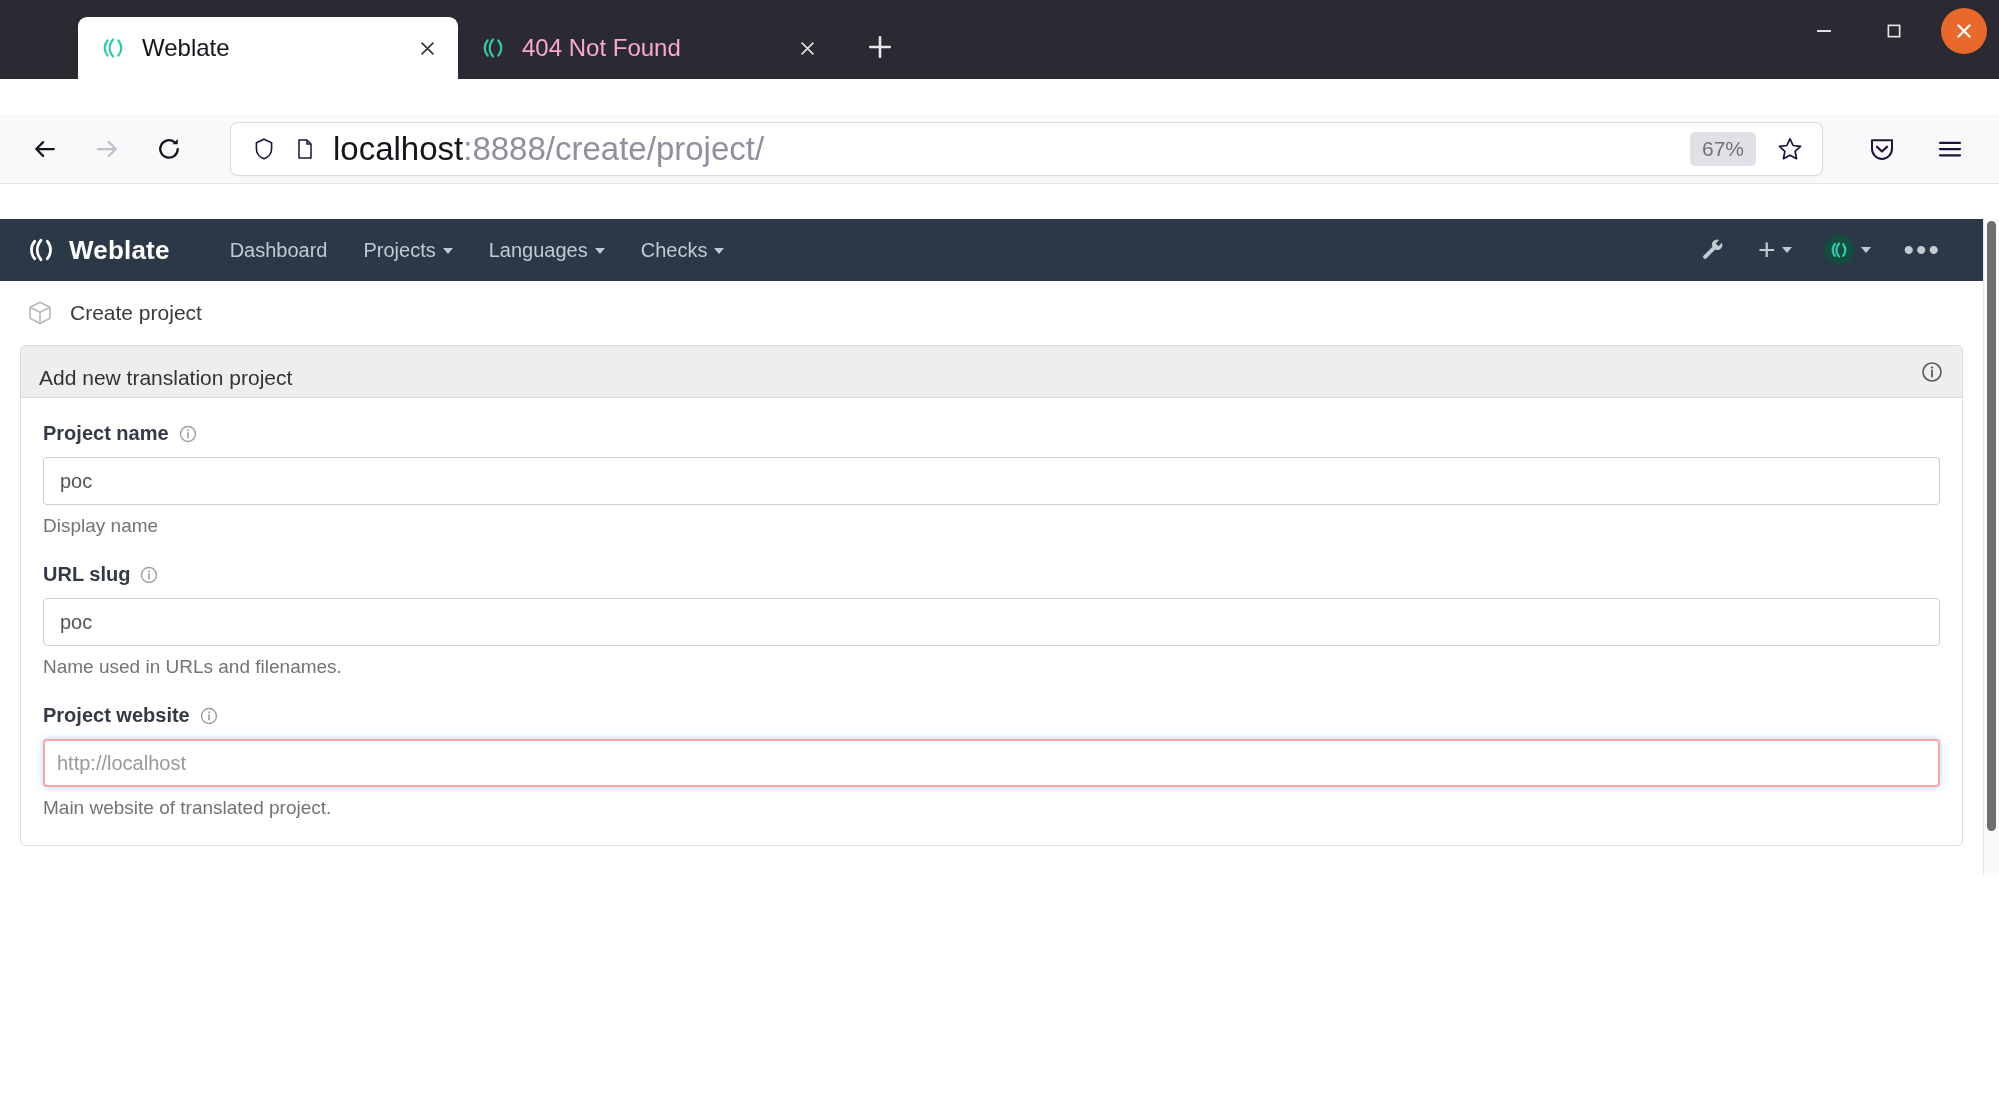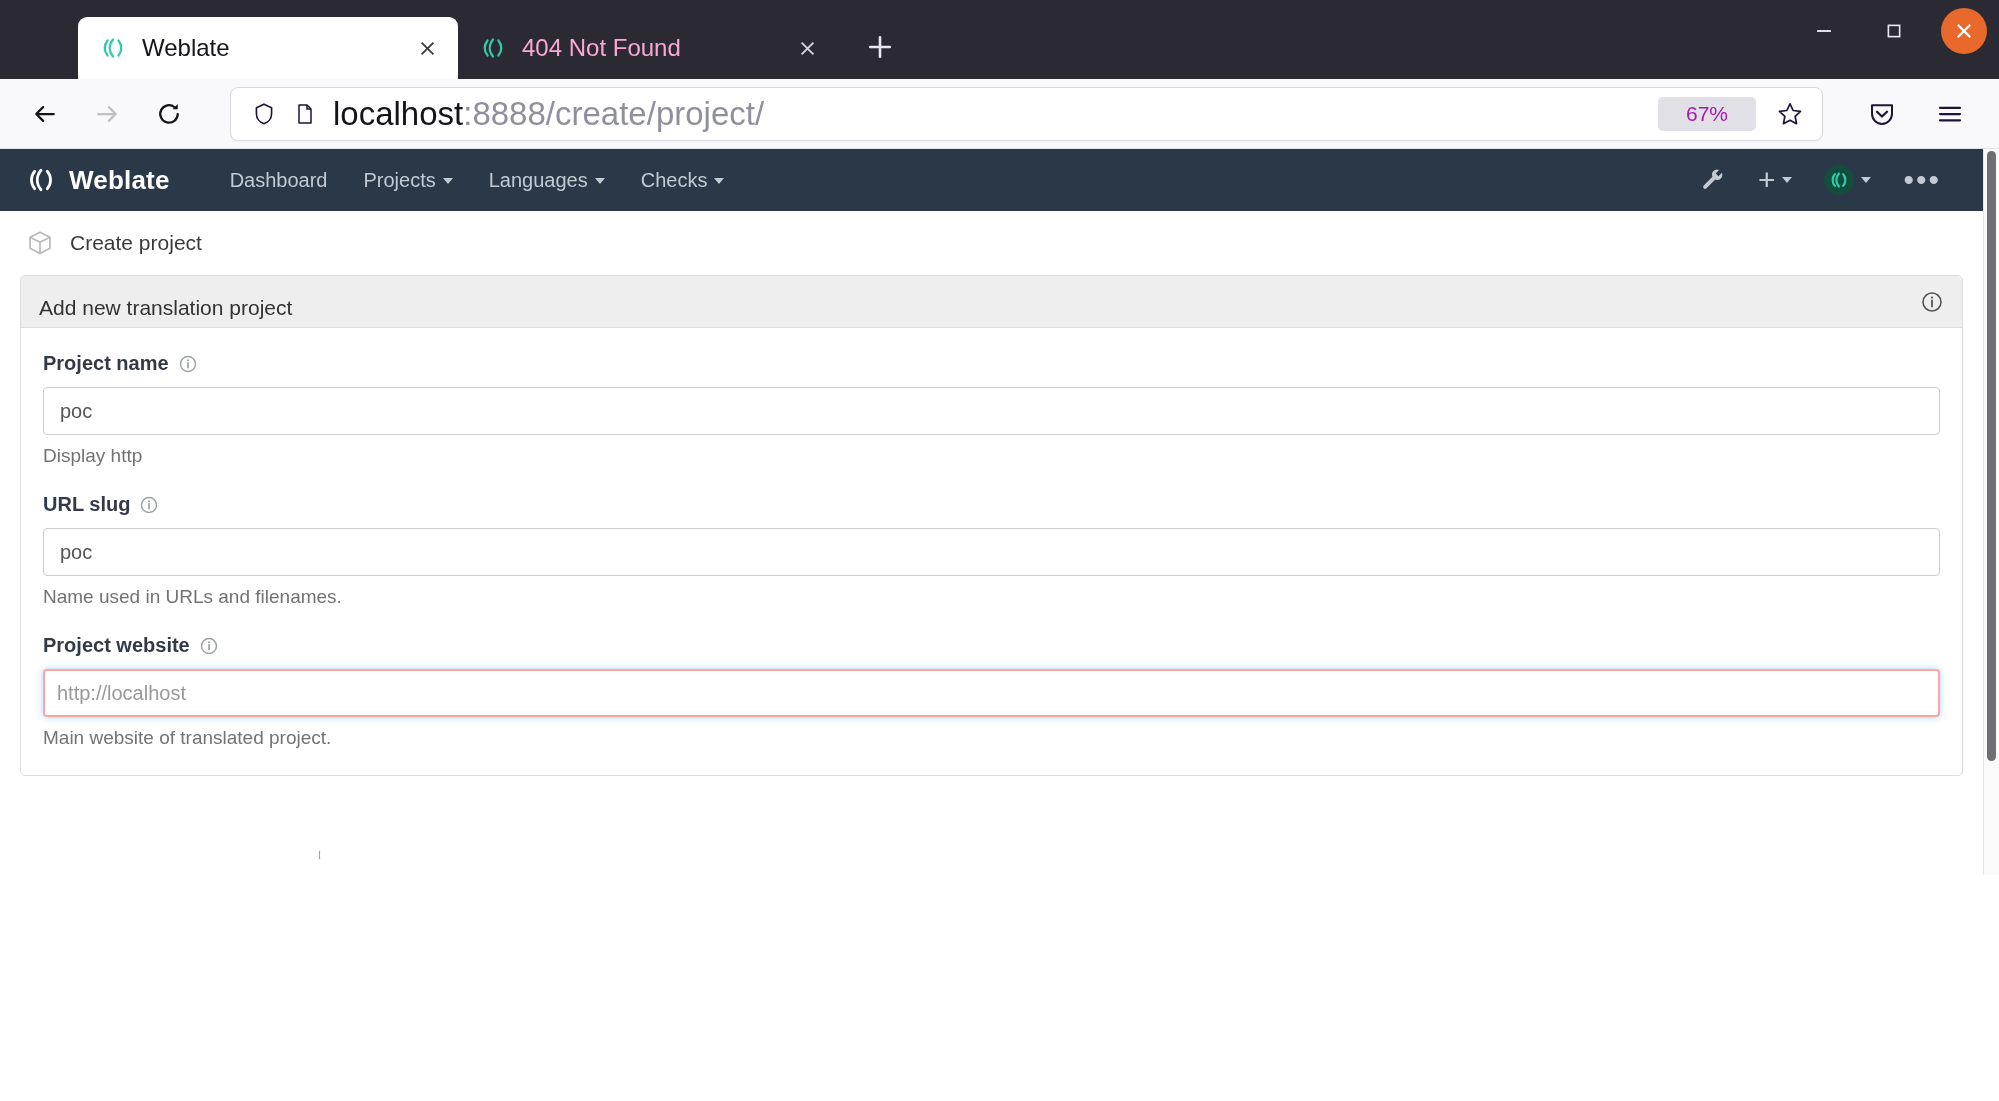--- a/index.html
+++ b/index.html
@@ -4,21 +4,21 @@
 <style>
   * { box-sizing: border-box; margin: 0; padding: 0; }
   html, body {
     width: 1999px; height: 1101px;
     font-family: "Liberation Sans", sans-serif;
     overflow: hidden;
     background: #ffffff;
   }
 
   
-  .browser { width: 1999px; height: 875px; display: flex; flex-direction: column; }
+  .browser { width: 1999px; height: 875px; display: flex; flex-direction: column; gap: 35px; }
 
   .tabstrip {
     height: 79px;
     background: #2b2a33;
     display: flex;
     align-items: flex-end;
     padding: 0 0 0 0;
     position: relative;
     flex: 0 0 79px;
   }
@@ -109,24 +109,24 @@
   .url-icon { margin-right: 16px; display:flex; align-items:center; }
   .url-text {
     flex: 1;
     font-size: 33px;
     color: #8f8f9d;
     white-space: nowrap; overflow: hidden;
   }
   .url-text .host { color: #15141a; font-weight: 400; }
   .zoom-badge {
     font-size: 21px;
-    color: #a21caf;
+    color: #737373;
     background: #e0e0e6;
     border-radius: 5px;
-    padding: 5px 28px;
+    padding: 5px 12px;
     margin-right: 12px;
   }
   .star-btn { width: 44px; height: 44px; display:flex; align-items:center; justify-content:center; border-radius: 5px;}
   .tool-right { display: flex; align-items: center; }
   .tool-right .navbtn { margin-right: 4px; margin-left: 10px; }
 
   
   .page {
     flex: 1;
     position: relative;
@@ -478,21 +478,21 @@
                 <svg width="20" height="20" viewBox="0 0 24 24">
                     <circle cx="12" cy="12" r="9" stroke="#9aa0a6" stroke-width="1.7" fill="none"></circle>
                     <path d="M12 10.5 V16.5" stroke="#9aa0a6" stroke-width="2" stroke-linecap="round"></path>
                     <circle cx="12" cy="7.4" r="1.2" fill="#9aa0a6"></circle>
                   </svg>
               </span>
             </div>
             <div class="form-control">
               <span>poc</span>
             </div>
-            <div class="help-block">Display http</div>
+            <div class="help-block">Display name</div>
           </div>
 
           <div class="form-group">
             <div class="form-label">
               <span>URL slug</span>
               <span class="label-info">
                 <svg width="20" height="20" viewBox="0 0 24 24">
                     <circle cx="12" cy="12" r="9" stroke="#9aa0a6" stroke-width="1.7" fill="none"></circle>
                     <path d="M12 10.5 V16.5" stroke="#9aa0a6" stroke-width="2" stroke-linecap="round"></path>
                     <circle cx="12" cy="7.4" r="1.2" fill="#9aa0a6"></circle>

